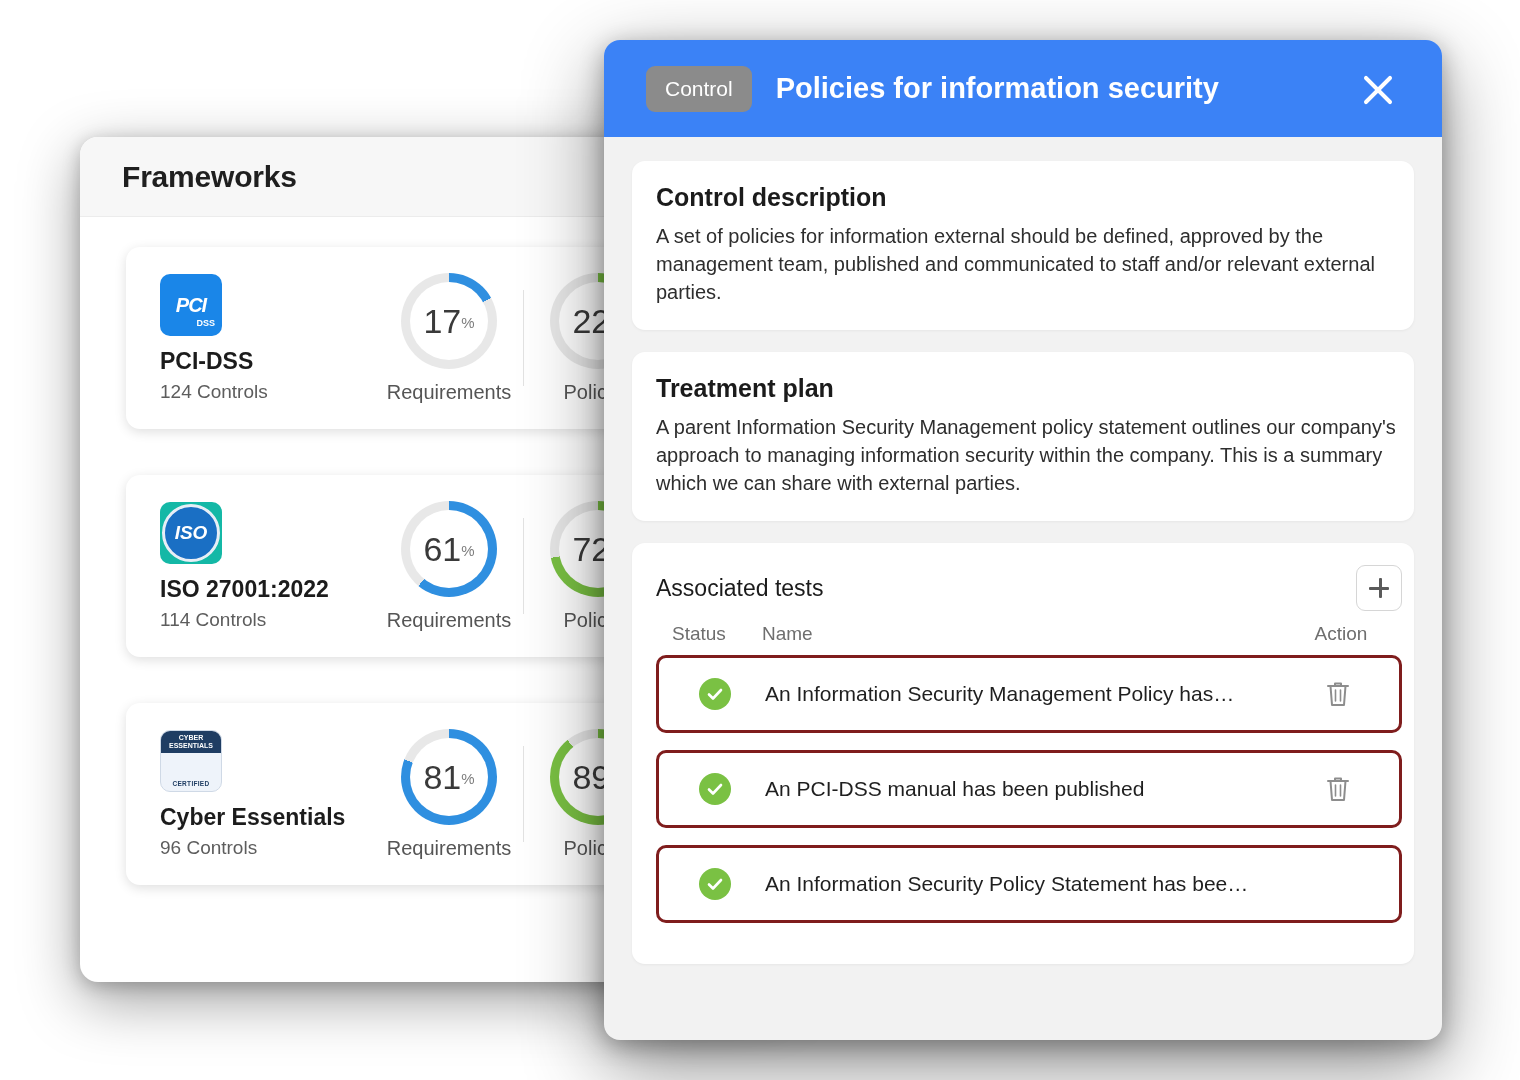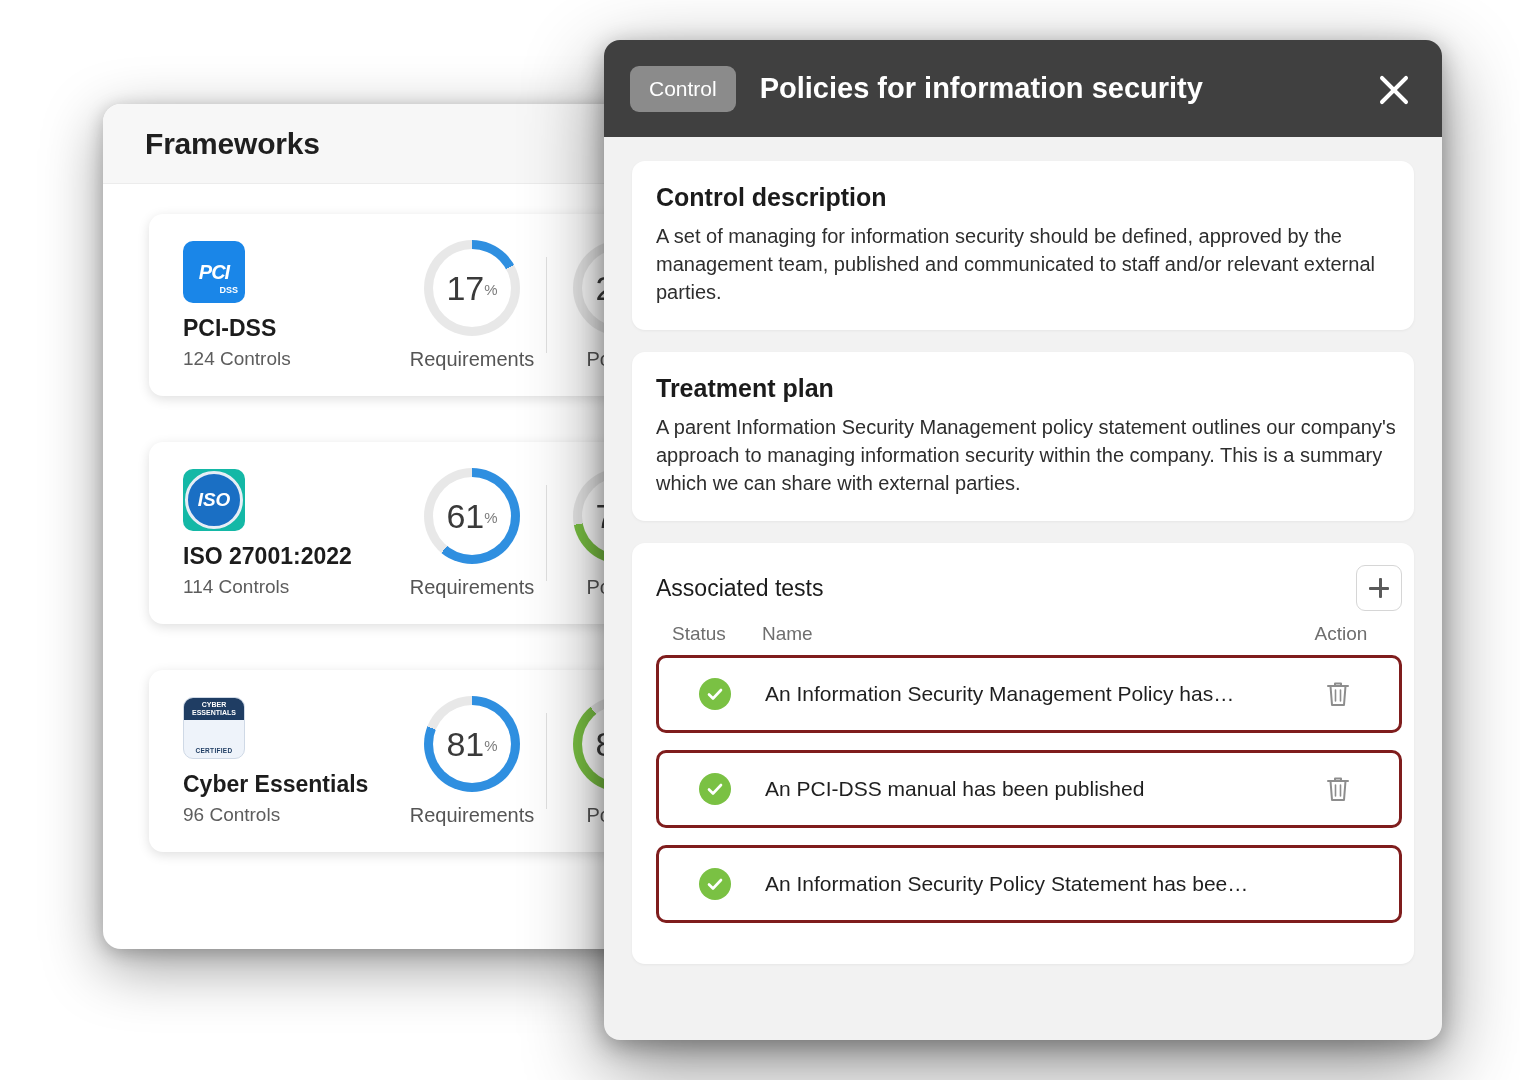--- a/index.html
+++ b/index.html
@@ -14,28 +14,27 @@
     position: relative;
     width: 1520px;
     height: 1080px;
     background: #ffffff;
   }
 
   
   #frameworks-window {
     position: absolute;
     left: 80px;
-    top: 104px;
+    top: 137px;
     width: 700px;
     height: 845px;
     background: #ffffff;
     border-radius: 18px;
     box-shadow: 0 18px 60px rgba(0,0,0,0.38), 0 4px 18px rgba(0,0,0,0.22);
     overflow: hidden;
-    margin-left: 23px;
   }
   #frameworks-header {
     height: 80px;
     background: #f7f7f7;
     border-bottom: 1px solid #ececec;
     display: flex;
     align-items: center;
     padding: 0 42px;
   }
   #frameworks-title {
@@ -199,24 +198,24 @@
     height: 1000px;
     background: #f2f2f2;
     border-radius: 16px;
     box-shadow: 0 26px 80px rgba(0,0,0,0.45), 0 6px 24px rgba(0,0,0,0.3);
     overflow: hidden;
     display: flex;
     flex-direction: column;
   }
   #modal-header {
     height: 97px;
-    background: #404040;
-    display: flex;
-    align-items: center;
-    padding: 0 26px;
+    background: #3b82f6;
+    display: flex;
+    align-items: center;
+    padding: 0 42px;
     flex: 0 0 97px;
   }
   #control-badge {
     background: #8b8b8b;
     color: #ffffff;
     font-size: 21px;
     border-radius: 9px;
     padding: 11px 19px;
     margin-right: 24px;
     white-space: nowrap;
@@ -473,21 +472,21 @@
     <div id="modal-header">
       <div id="control-badge">Control</div>
       <div id="modal-title">Policies for information security</div>
       <div id="close-btn"></div>
     </div>
 
     <div id="modal-body">
 
       <div class="panel">
         <div class="panel-title">Control description</div>
-        <div class="panel-text">A set of managing for information security should be defined, approved by the management team, published and communicated to staff and/or relevant external parties.</div>
+        <div class="panel-text">A set of policies for information external should be defined, approved by the management team, published and communicated to staff and/or relevant external parties.</div>
       </div>
 
       <div class="panel">
         <div class="panel-title">Treatment plan</div>
         <div class="panel-text">A parent Information Security Management policy statement outlines our company's approach to managing information security within the company. This is a summary which we can share with external parties.</div>
       </div>
 
       <div class="panel">
 
         <div id="tests-head">

